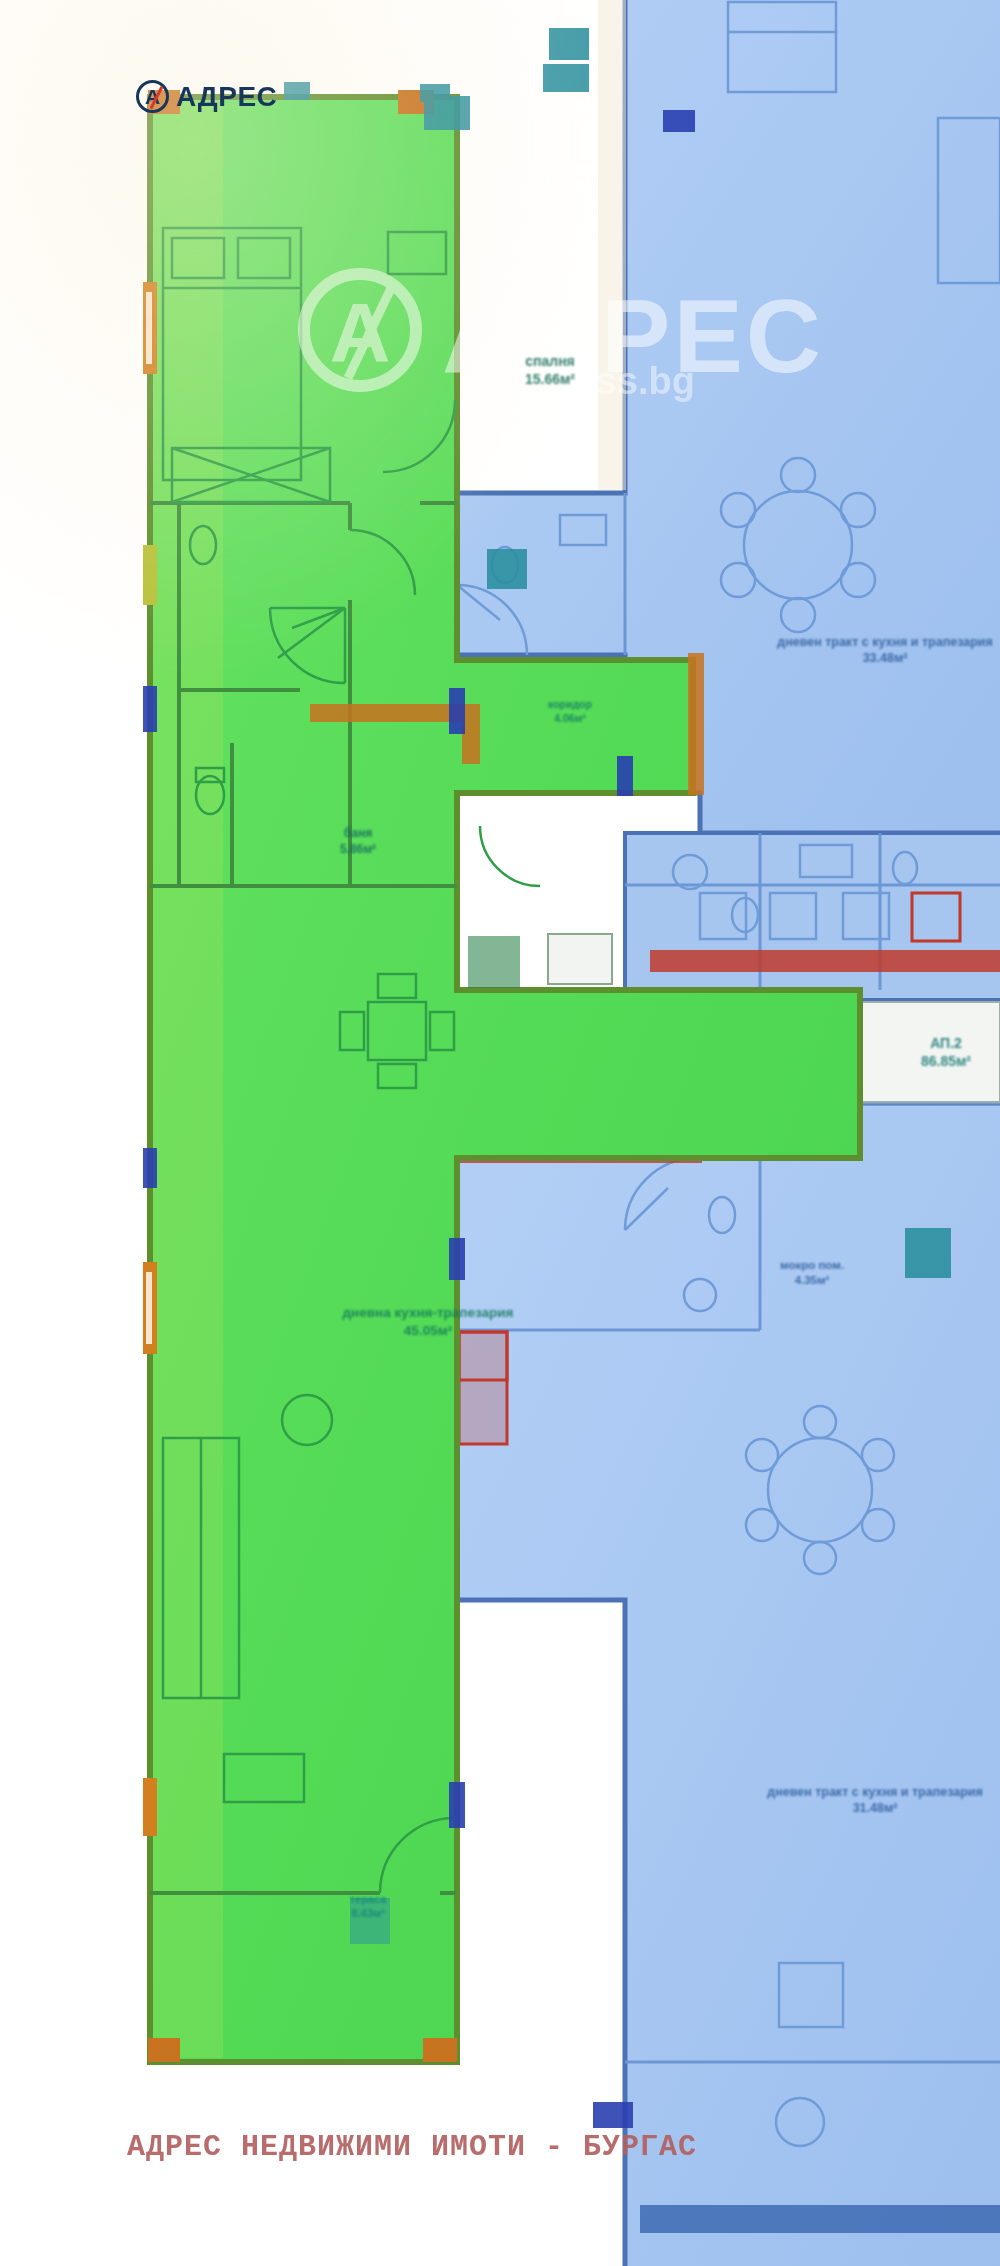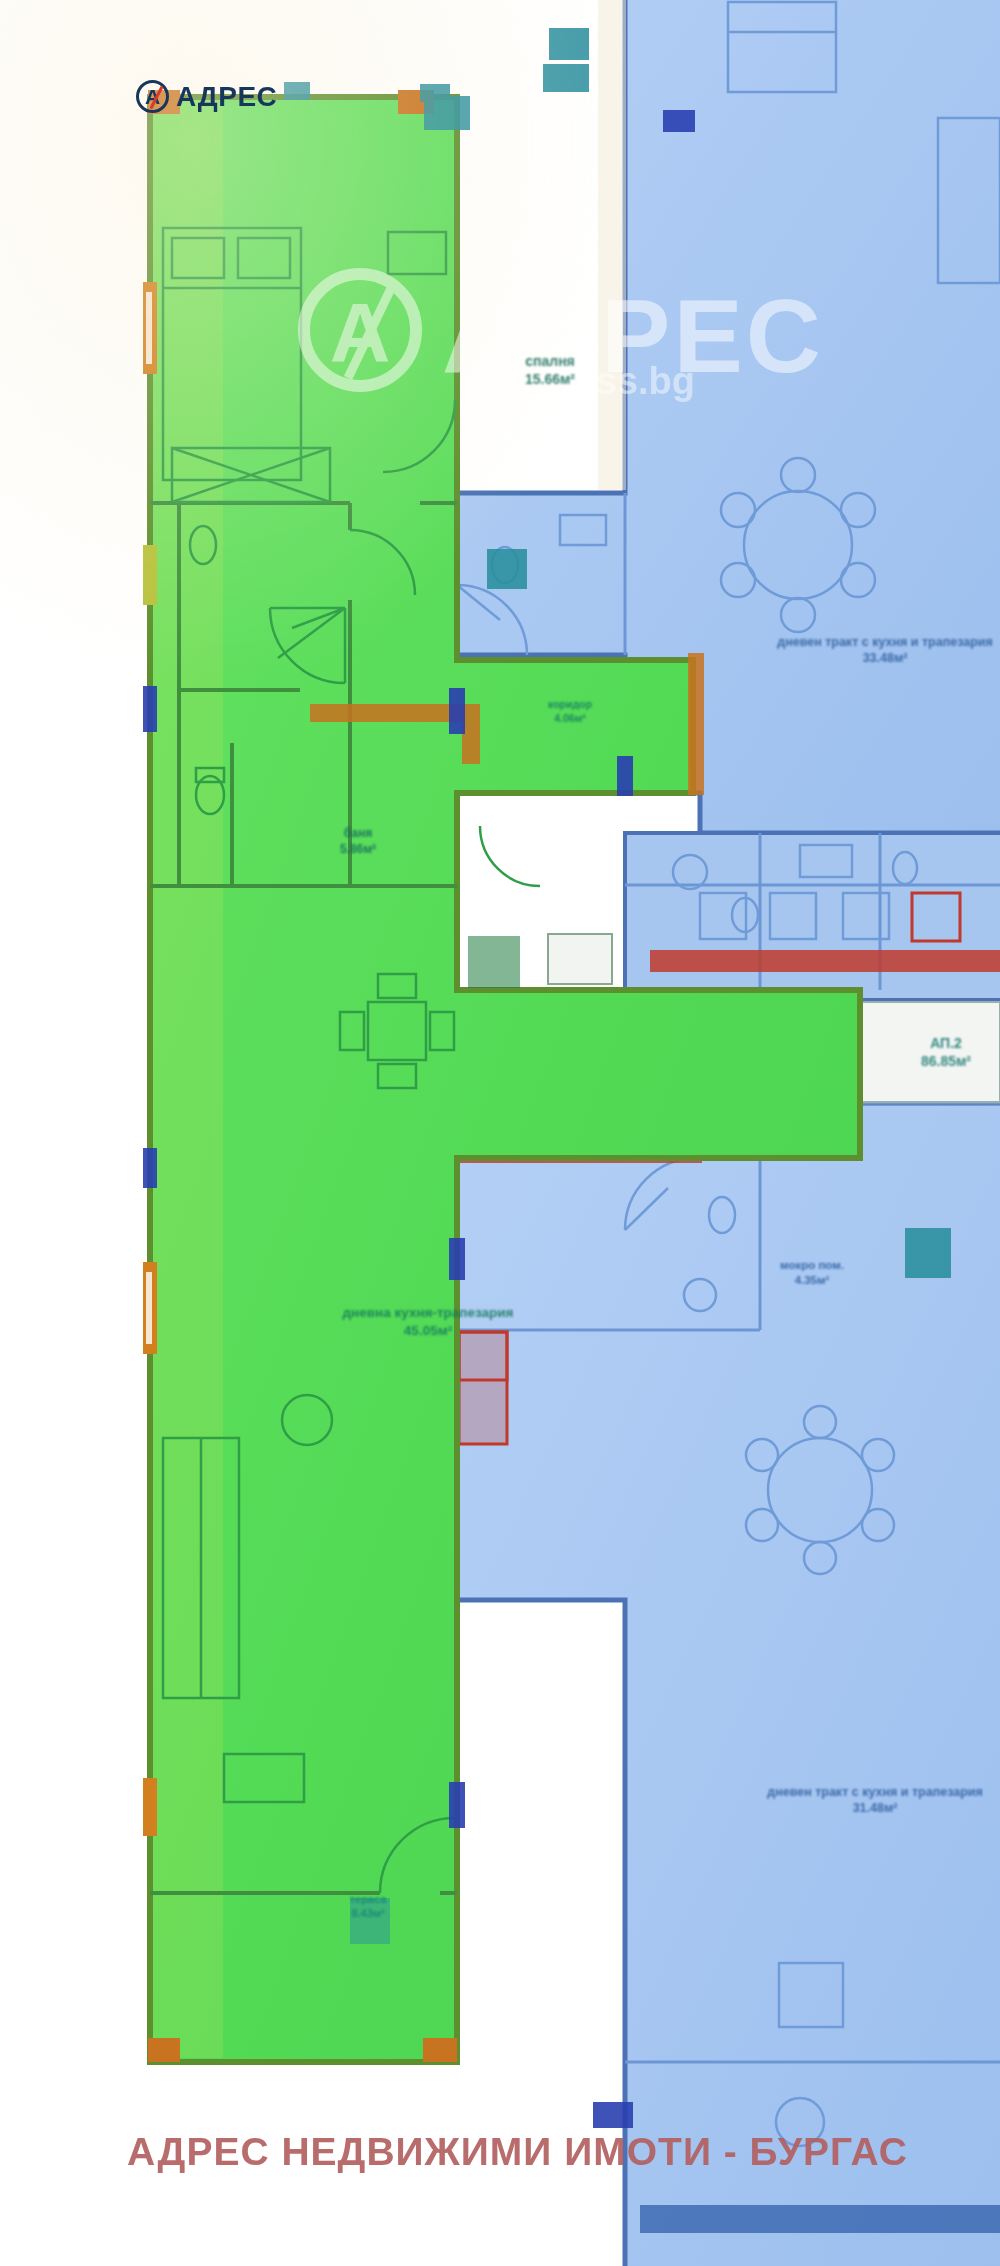--- a/index.html
+++ b/index.html
@@ -13,22 +13,22 @@
   .logo-mark{width:33px;height:33px;border:3.5px solid #16365c;border-radius:50%;
     position:relative;display:flex;align-items:center;justify-content:center;
     font-weight:bold;font-size:21px;color:#16365c;box-sizing:border-box;}
   .logo-slash{position:absolute;left:16px;top:2px;width:3px;height:25px;background:#d6392e;
     transform:rotate(27deg);border-radius:1px;}
   .logo-text{font-size:28px;font-weight:bold;color:#16365c;letter-spacing:.5px;}
   
   .room-label{position:absolute;transform:translateX(-50%);text-align:center;font-weight:bold;
     filter:blur(1.15px);opacity:.88;line-height:1.3;white-space:nowrap;z-index:20;}
   
-  .footer{position:absolute;left:127px;top:2130px;font-size:39px;font-weight:bold;
-    color:rgba(178,96,96,.92);letter-spacing:1px;filter:blur(.4px);z-index:30;white-space:nowrap;}
+  .footer{position:absolute;left:127px;top:2130px;font-size:30px;font-weight:bold;
+    color:rgba(178,96,96,.92);letter-spacing:1px;filter:blur(.4px);z-index:30;white-space:nowrap;font-family:Liberation Mono, monospace;}
   
   .warm-tint{position:absolute;left:0;top:0;width:640px;height:700px;z-index:5;pointer-events:none;
     background:radial-gradient(ellipse at 30% 20%, rgba(250,238,210,.35), rgba(255,255,255,0) 70%);}
 </style>
 </head>
 <body>
 
 <div class="warm-tint"></div>
 
 <svg id="plan-svg" width="1000" height="2266" viewBox="0 0 1000 2266">

